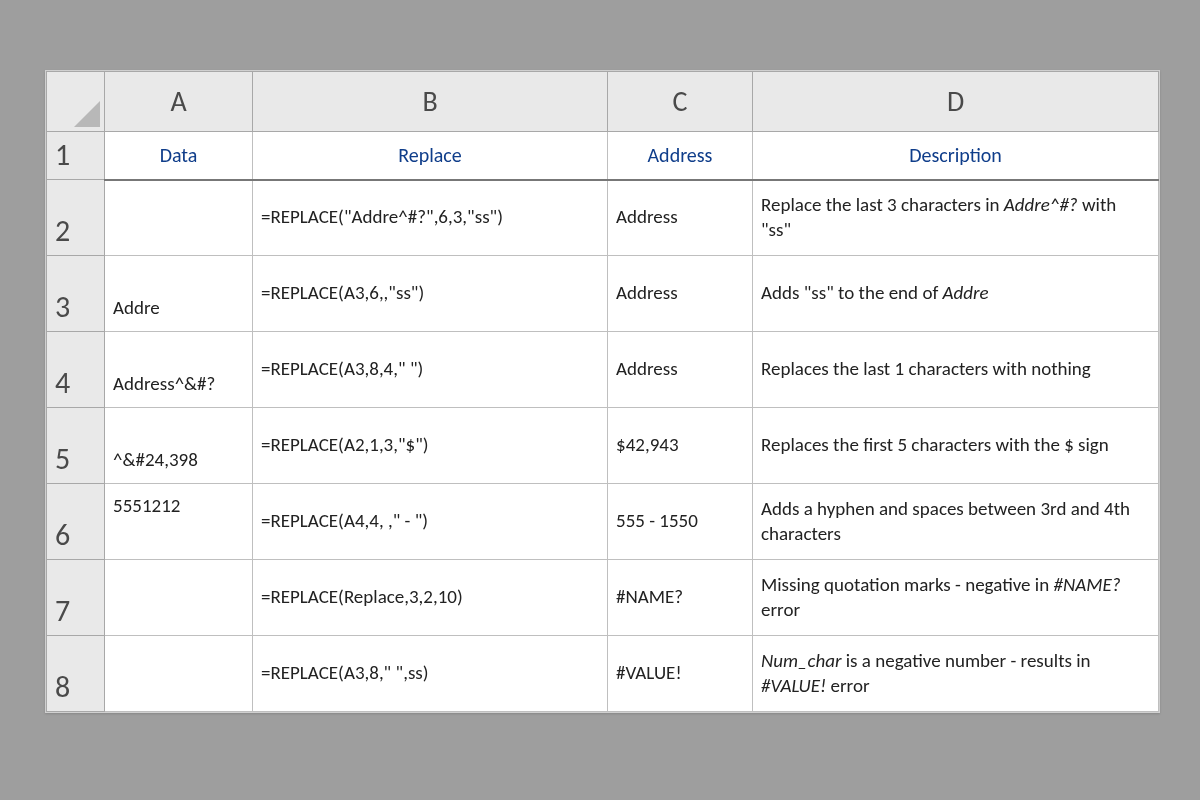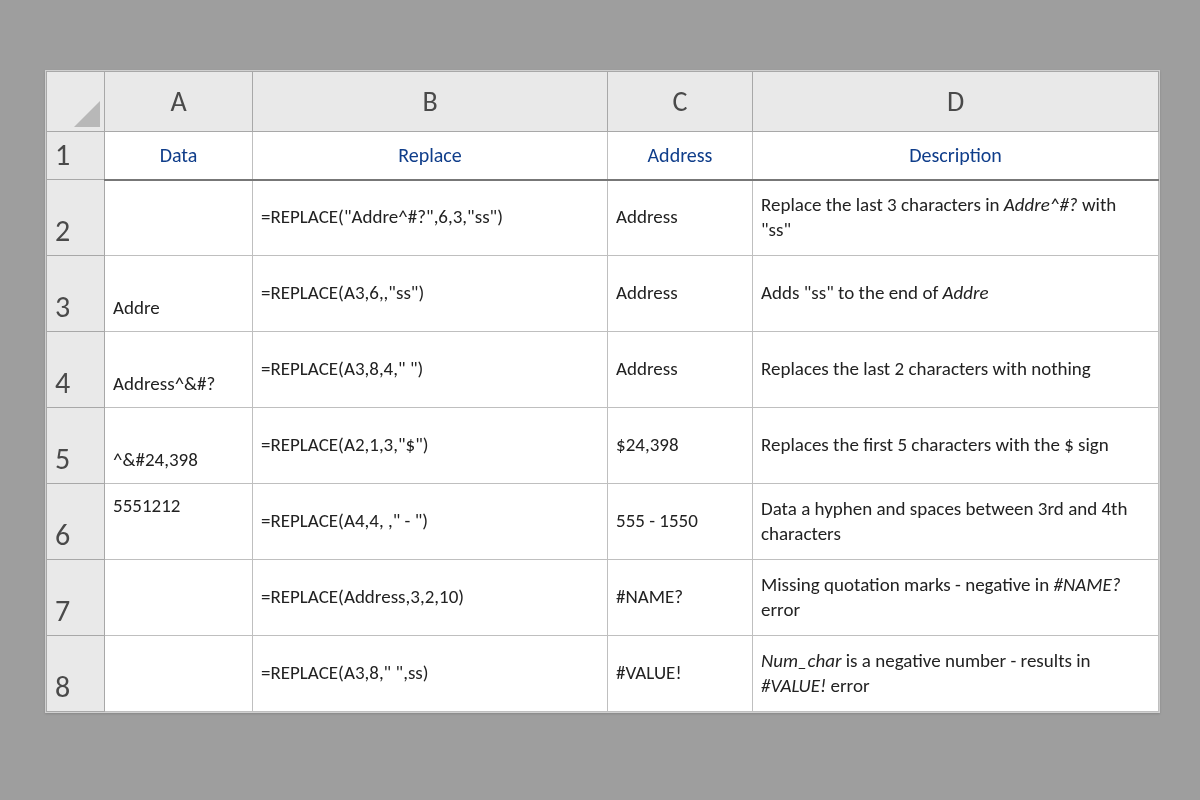--- a/index.html
+++ b/index.html
@@ -135,48 +135,48 @@
         <span>Adds "ss" to the end of </span><span class="ital">Addre</span><span></span>
       </td>
     </tr>
 
     <tr class="body">
       <td class="rownum">4</td>
       <td class="cell a">Address^&amp;#?</td>
       <td class="cell b">=REPLACE(A3,8,4," ")</td>
       <td class="cell c">Address</td>
       <td class="cell d">
-        <span>Replaces the last 2 characters with nothing</span>
+        <span>Replaces the last 1 characters with nothing</span>
       </td>
     </tr>
 
     <tr class="body">
       <td class="rownum">5</td>
       <td class="cell a">^&amp;#24,398</td>
       <td class="cell b">=REPLACE(A2,1,3,"$")</td>
-      <td class="cell c">$24,398</td>
+      <td class="cell c">$42,943</td>
       <td class="cell d">
         <span>Replaces the first 5 characters with the $ sign</span>
       </td>
     </tr>
 
     <tr class="body">
       <td class="rownum">6</td>
       <td class="cell a" style="vertical-align:top; padding-top:10px;">5551212</td>
       <td class="cell b">=REPLACE(A4,4, ," - ")</td>
       <td class="cell c">555 - 1550</td>
       <td class="cell d">
-        <span>Data a hyphen and spaces between 3rd and 4th characters</span>
+        <span>Adds a hyphen and spaces between 3rd and 4th characters</span>
       </td>
     </tr>
 
     <tr class="body">
       <td class="rownum">7</td>
       <td class="cell a"></td>
-      <td class="cell b">=REPLACE(Address,3,2,10)</td>
+      <td class="cell b">=REPLACE(Replace,3,2,10)</td>
       <td class="cell c">#NAME?</td>
       <td class="cell d">
         <span>Missing quotation marks - negative in </span><span class="ital">#NAME?</span><span>  error</span>
       </td>
     </tr>
 
     <tr class="body">
       <td class="rownum">8</td>
       <td class="cell a"></td>
       <td class="cell b">=REPLACE(A3,8," ",ss)</td>

